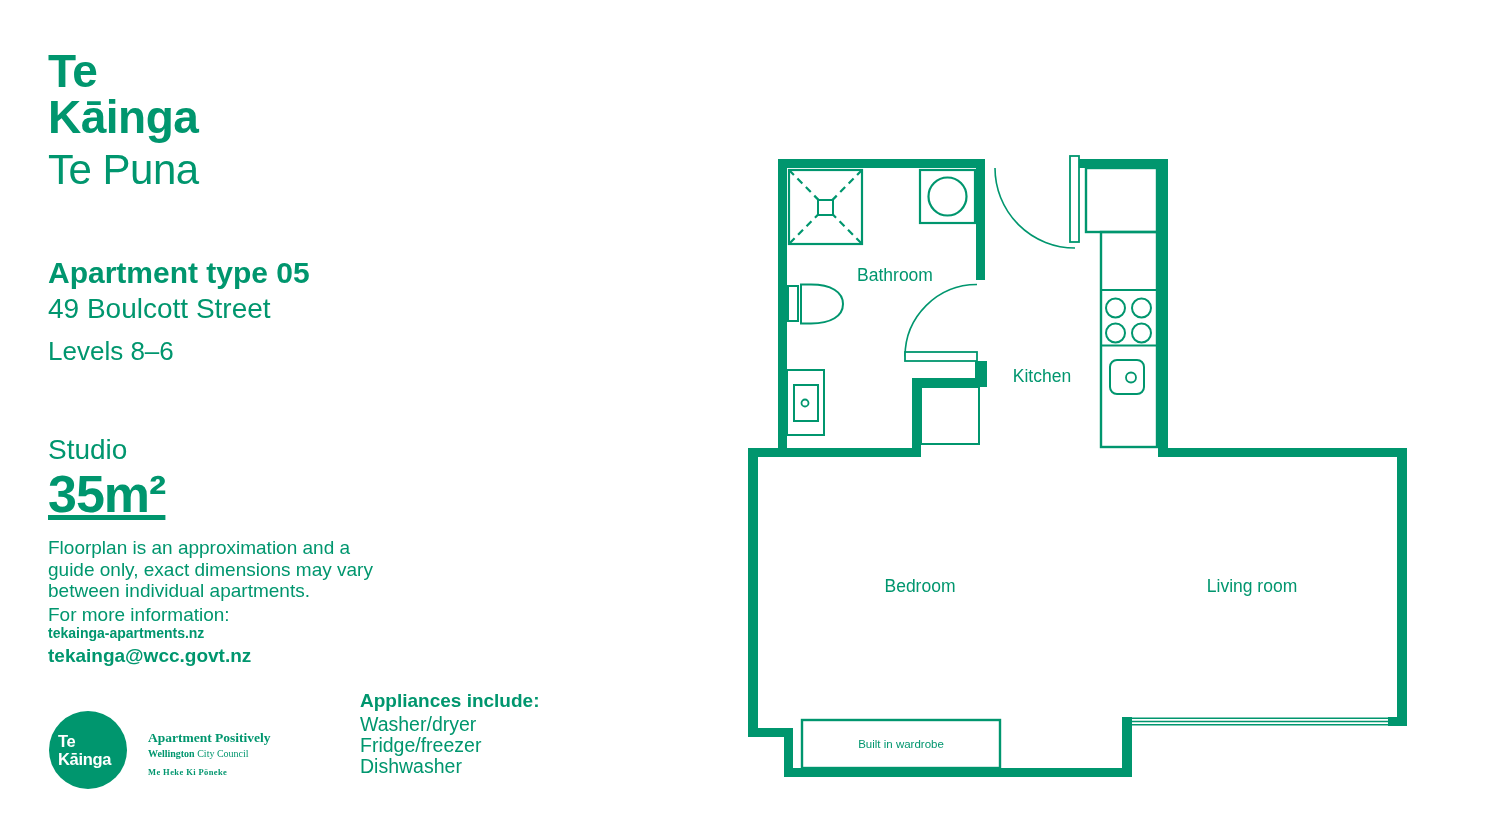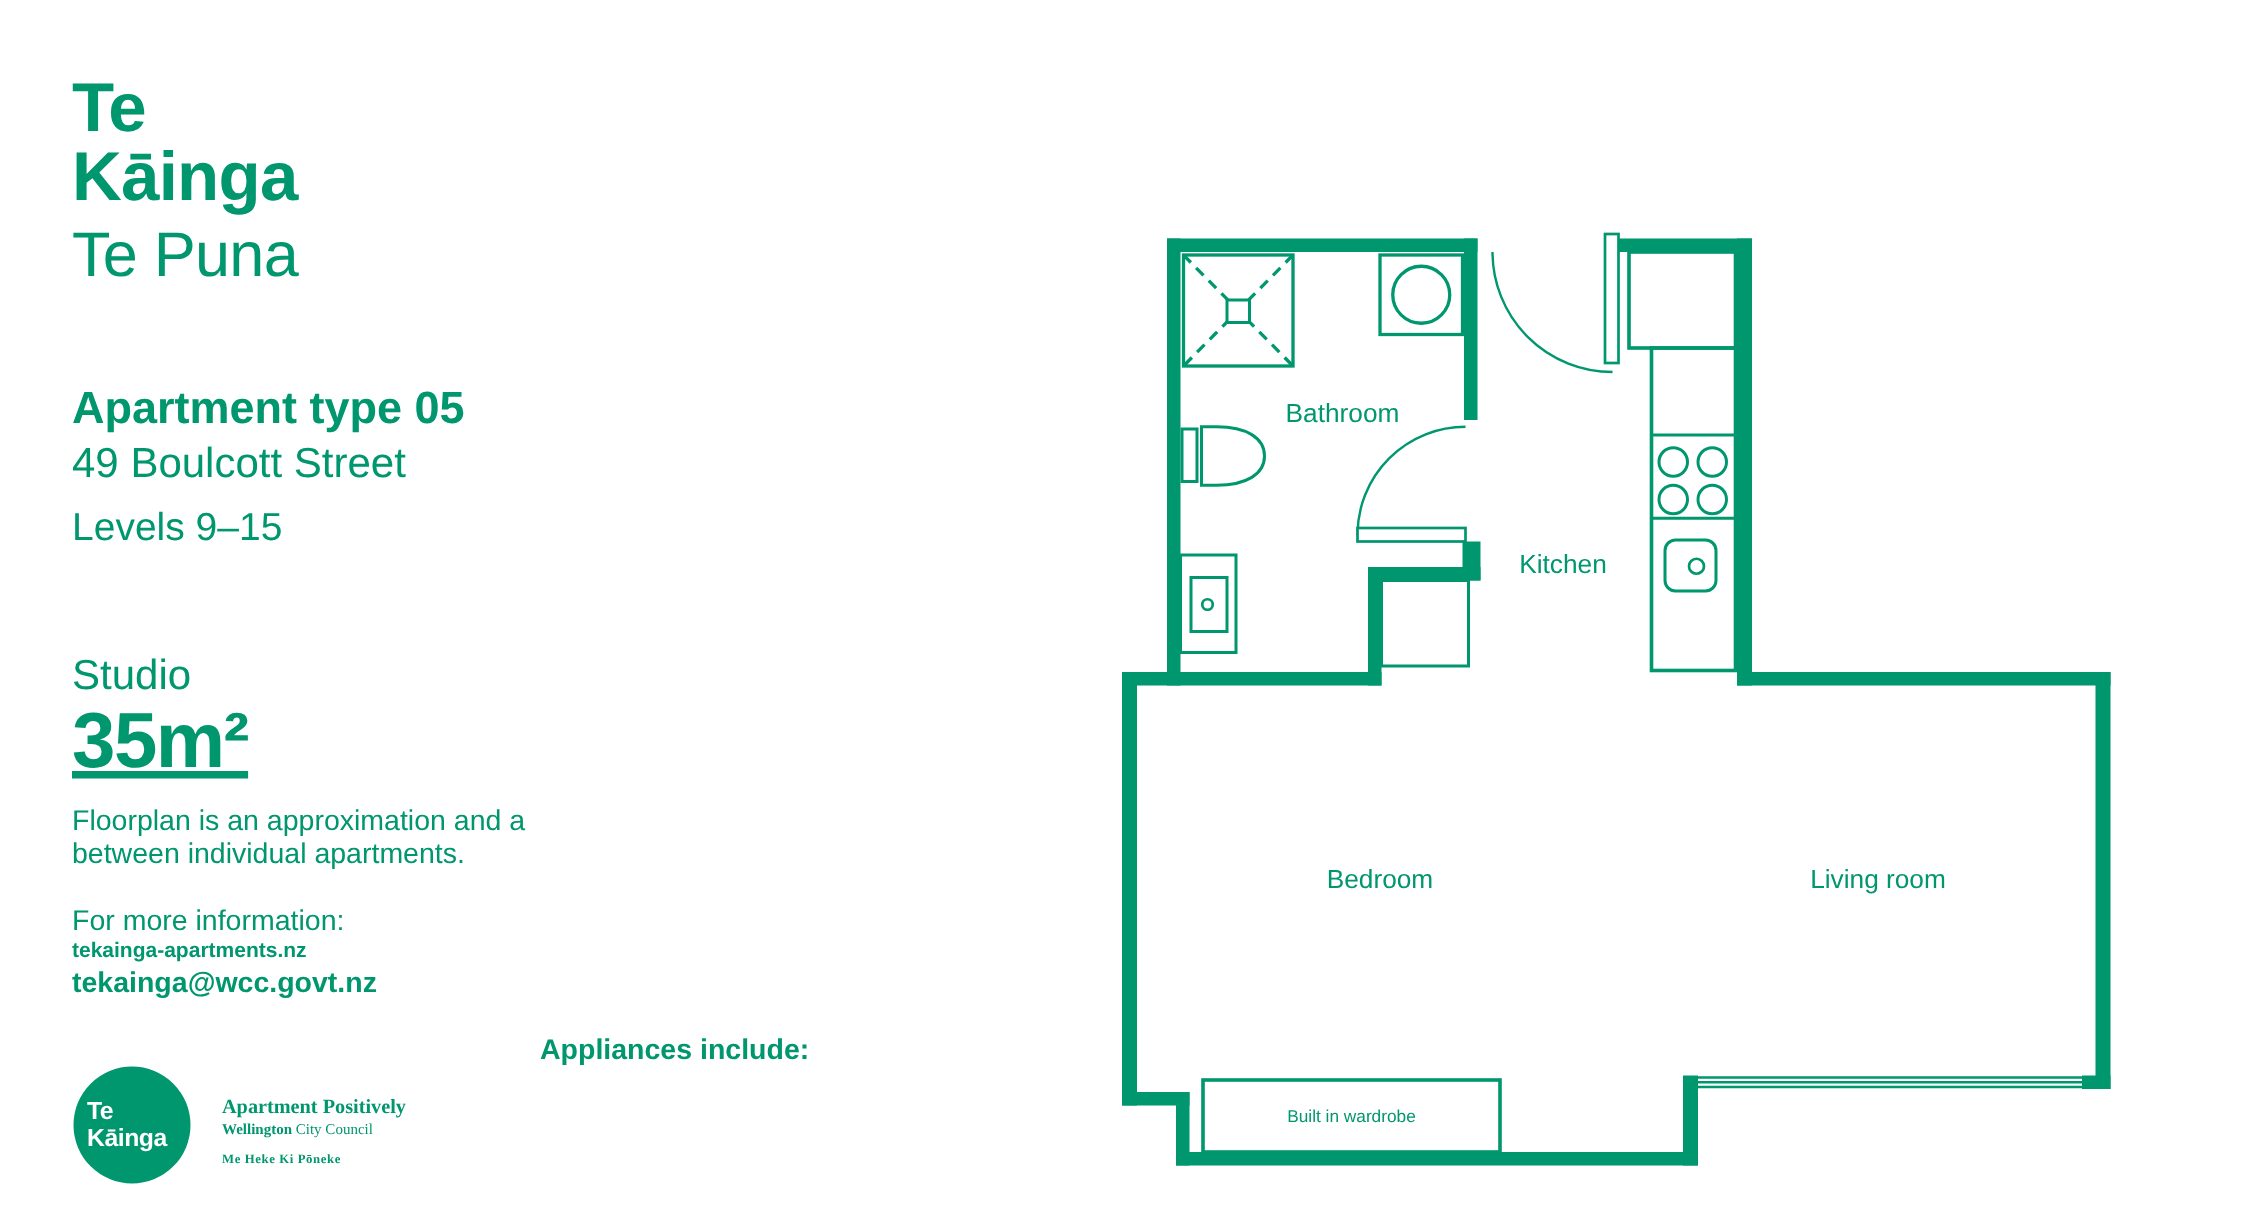--- a/index.html
+++ b/index.html
@@ -42,34 +42,40 @@
 <div class="page">
 
   <div class="abs logo-big">
     <div>Te</div>
     <div>Kāinga</div>
   </div>
   <div class="abs logo-sub">Te Puna</div>
 
   <div class="abs apt-heading">Apartment type 05</div>
   <div class="abs apt-address">49 Boulcott Street</div>
-  <div class="abs apt-levels">Levels 9–15</div>
+  <div class="abs apt-levels">Levels 8–6</div>
   <div class="abs apt-layout">Studio</div>
   <div class="abs apt-area">35m²</div>
 
   <div class="abs disclaimer">
     <div>Floorplan is an approximation and a</div>
+    <div>guide only, exact dimensions may vary</div>
     <div>between individual apartments.</div>
   </div>
 
   <div class="abs info-label">For more information:</div>
   <div class="abs info-web">tekainga-apartments.nz</div>
   <div class="abs info-mail">tekainga@wcc.govt.nz</div>
 
   <div class="abs appl-heading">Appliances include:</div>
+  <div class="abs appl-list">
+    <div>Washer/dryer</div>
+    <div>Fridge/freezer</div>
+    <div>Dishwasher</div>
+  </div>
 
   <div class="abs circle-logo">
     <div>Te</div>
     <div>Kāinga</div>
   </div>
 
   <div class="abs council">
     <div class="l1">Apartment Positively</div>
     <div class="l2"><b>Wellington</b><span> City Council</span></div>
     <div class="l3">Me Heke Ki Pōneke</div>

